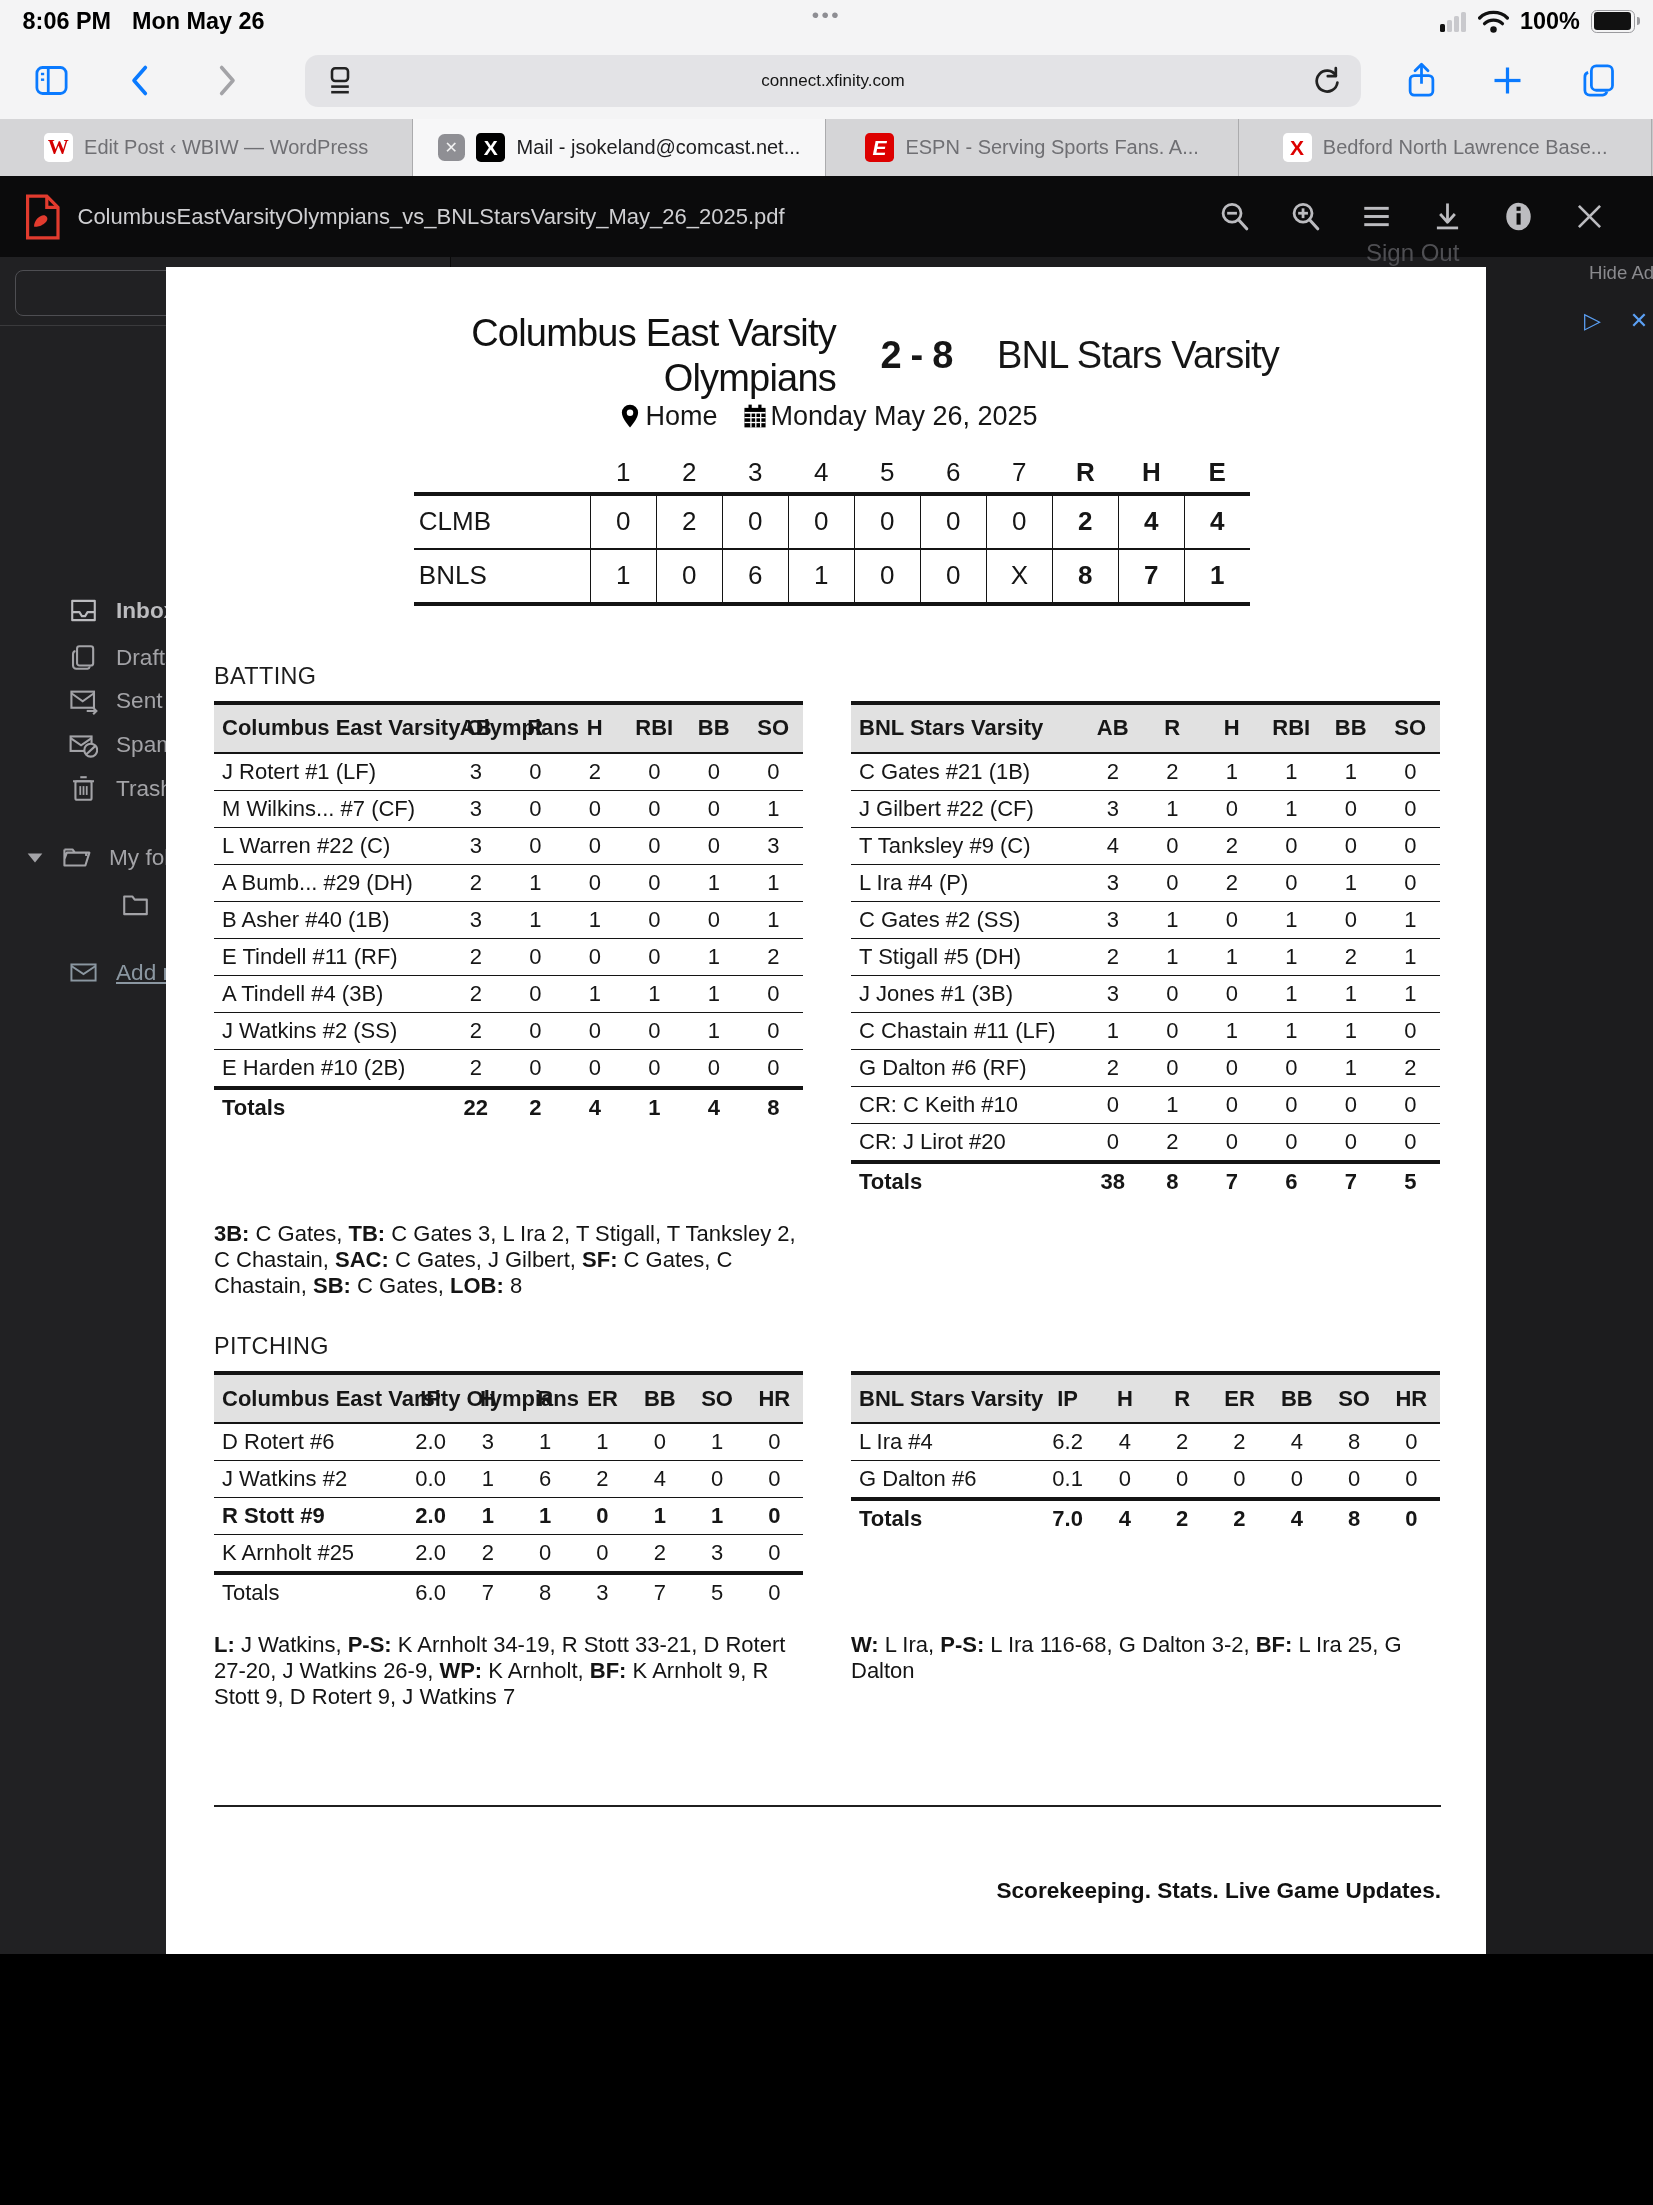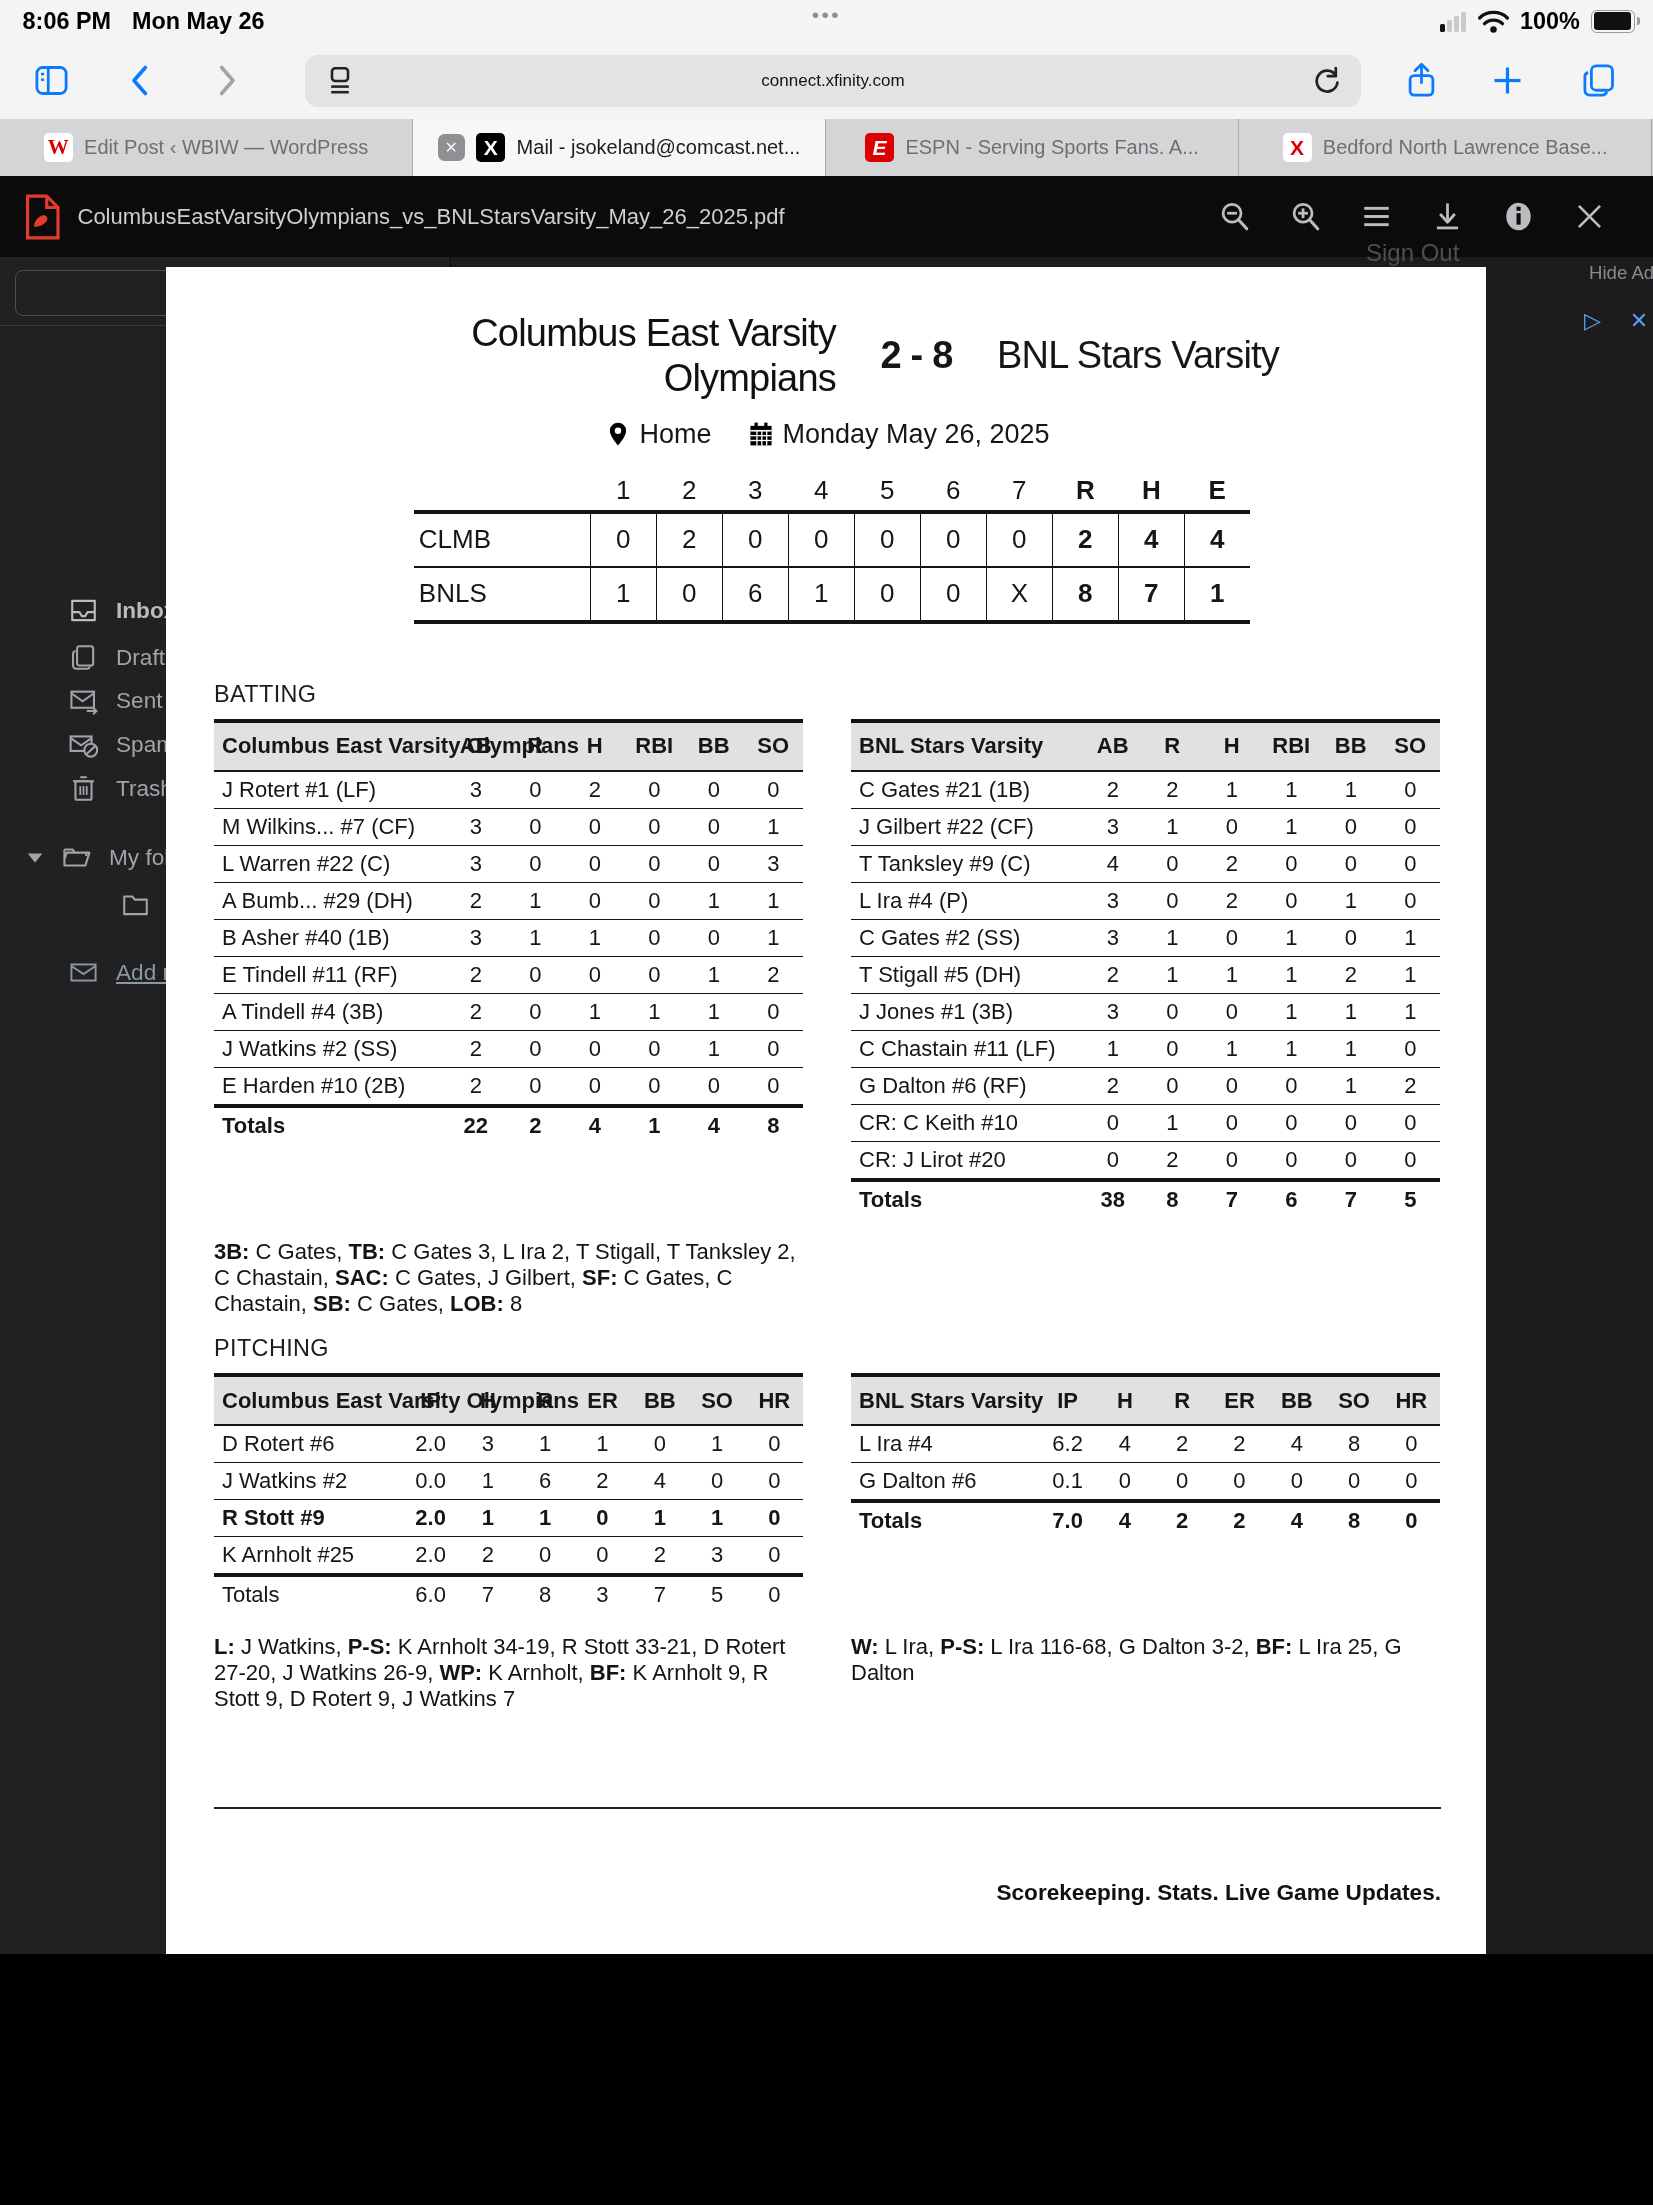--- a/index.html
+++ b/index.html
@@ -68,38 +68,38 @@
   .ad-info{position:absolute;left:1443px;top:2176px;color:#8e8e92;font-size:17px;z-index:2;}
   .ad-feedback{position:absolute;left:1550px;top:2184px;color:#8e8e92;font-size:17px;z-index:2;}
   .home-indicator{position:absolute;left:563px;top:2189px;width:528px;height:8px;border-radius:4px;background:#fdfdfd;z-index:9;}
   
   .pdf-page{position:absolute;left:166px;top:267px;width:1320px;height:1707px;background:#fff;z-index:5;
             box-sizing:border-box;padding:0 45px 0 48px;color:#161616;overflow:hidden;}
   .title-row{margin-top:44px;display:flex;align-items:center;justify-content:center;}
   .team-away{width:460px;text-align:right;font-size:38px;line-height:1.18;letter-spacing:-0.8px;color:#111;}
   .big-score{width:161px;text-align:center;font-size:38px;font-weight:700;letter-spacing:-0.8px;}
   .team-home{font-size:38px;letter-spacing:-0.8px;white-space:nowrap;}
-  .meta-row{margin-top:18px;display:flex;align-items:center;justify-content:center;gap:8px;font-size:27px;}
+  .meta-row{display:flex;align-items:center;justify-content:center;gap:2px;font-size:27px;}
   .meta-gap{width:21px;}
   .mi{width:26px;height:26px;color:#000;}
   .mi svg{width:100%;height:100%;}
   
   .linescore{border-collapse:collapse;margin-left:200px;margin-top:21px;}
   .linescore th,.linescore td{font-weight:400;font-size:26px;padding:0;}
   .linescore thead th{height:39px;text-align:center;}
   .linescore thead th.rhe{font-weight:700;}
   .linescore .team{width:171px;text-align:left;padding-left:4.8px;}
   .linescore tbody td{width:65px;height:52px;text-align:center;border-left:1.6px solid #141414;}
   .linescore tbody td.rhe{font-weight:700;}
   .linescore tbody tr:first-child td,.linescore tbody tr:first-child th{border-top:4px solid #141414;}
   .linescore tbody tr+tr td,.linescore tbody tr+tr th{border-top:2.4px solid #141414;}
   .linescore tbody tr:last-child td,.linescore tbody tr:last-child th{border-bottom:4px solid #141414;}
   
   .section-label{margin-top:57px;font-size:23.4px;letter-spacing:0.4px;color:#1d1d1d;}
-  .section-label.pitch{margin-top:18px;}
+  .section-label.pitch{margin-top:34px;}
   .tables-row{margin-top:11.3px;display:flex;gap:48px;align-items:flex-start;}
   .notes-row{margin-top:21px;display:flex;gap:48px;align-items:flex-start;}
   .note{width:589px;font-size:22px;line-height:26px;color:#141414;}
   .box-table{border-collapse:collapse;width:589px;table-layout:fixed;}
   .box-table thead th{background:#e1e1e1;border-top:4px solid #141414;border-bottom:2.4px solid #141414;
                       height:45px;font-size:22px;text-align:center;font-weight:700;}
   .box-table thead th.name{text-align:left;position:relative;}
   .box-table thead th.name span{position:absolute;left:8px;top:50%;transform:translateY(-50%);
                                 white-space:nowrap;z-index:3;}
   .box-table td{border-top:1.6px solid #141414;height:36px;font-size:22px;text-align:center;padding:0;}

